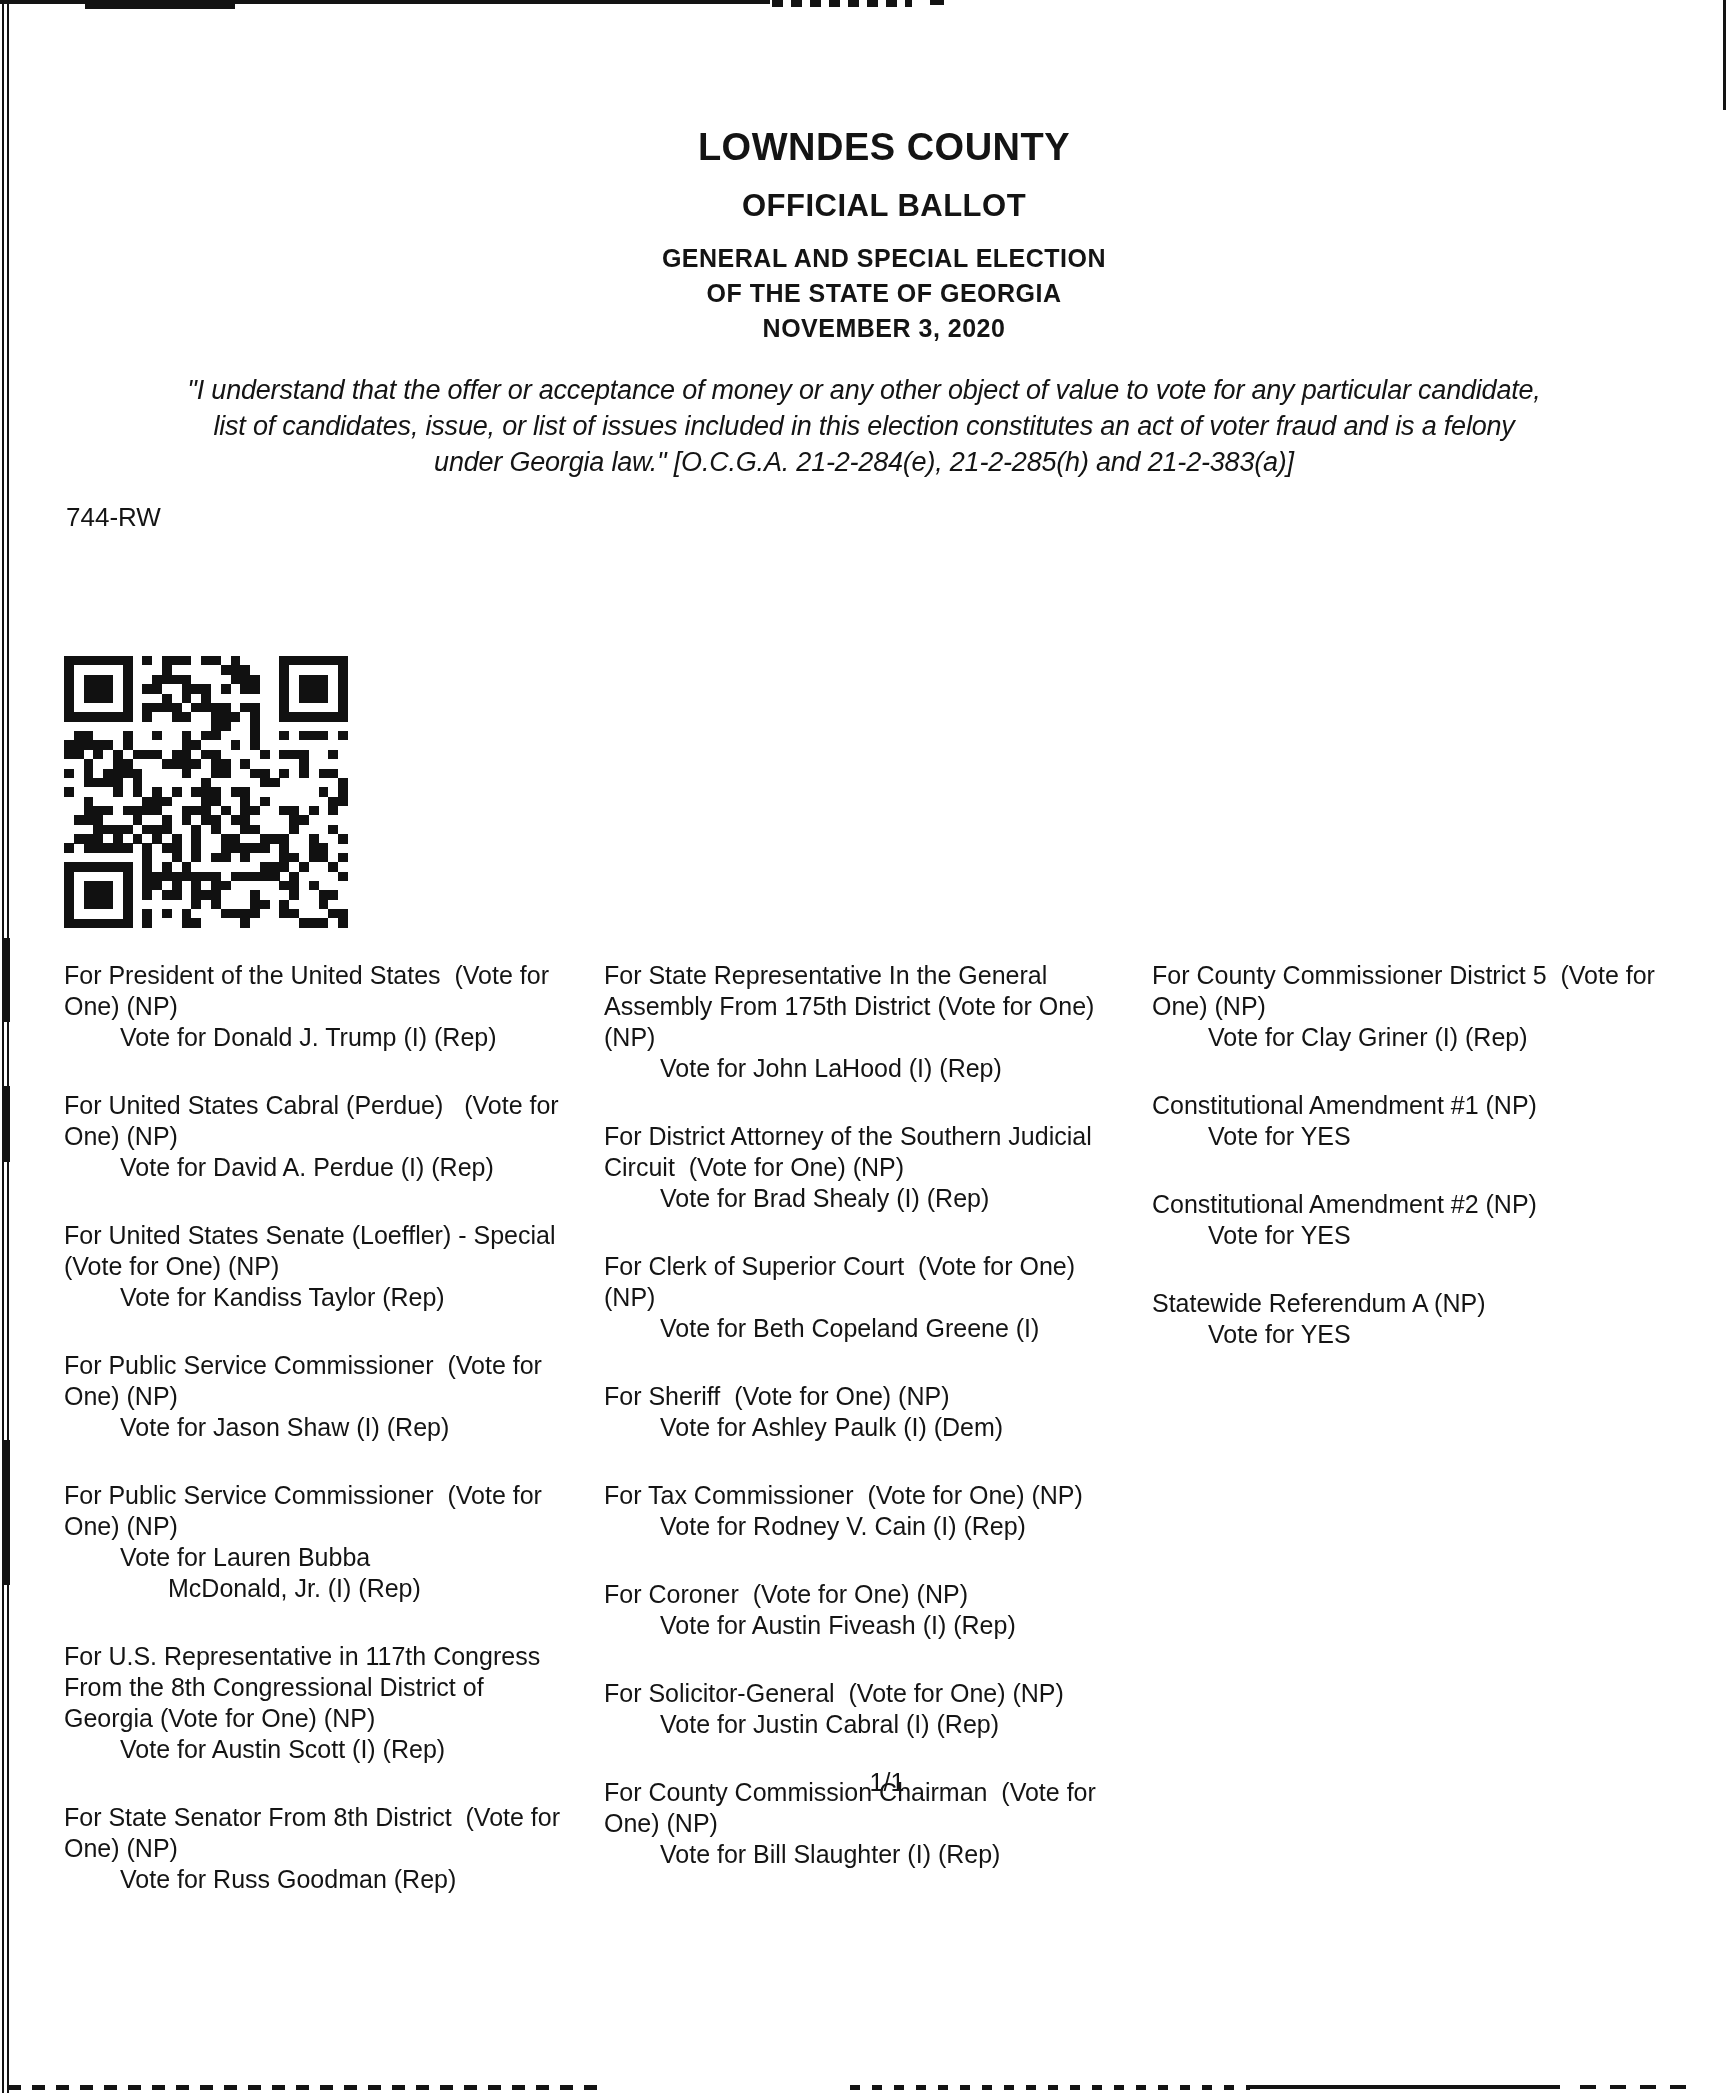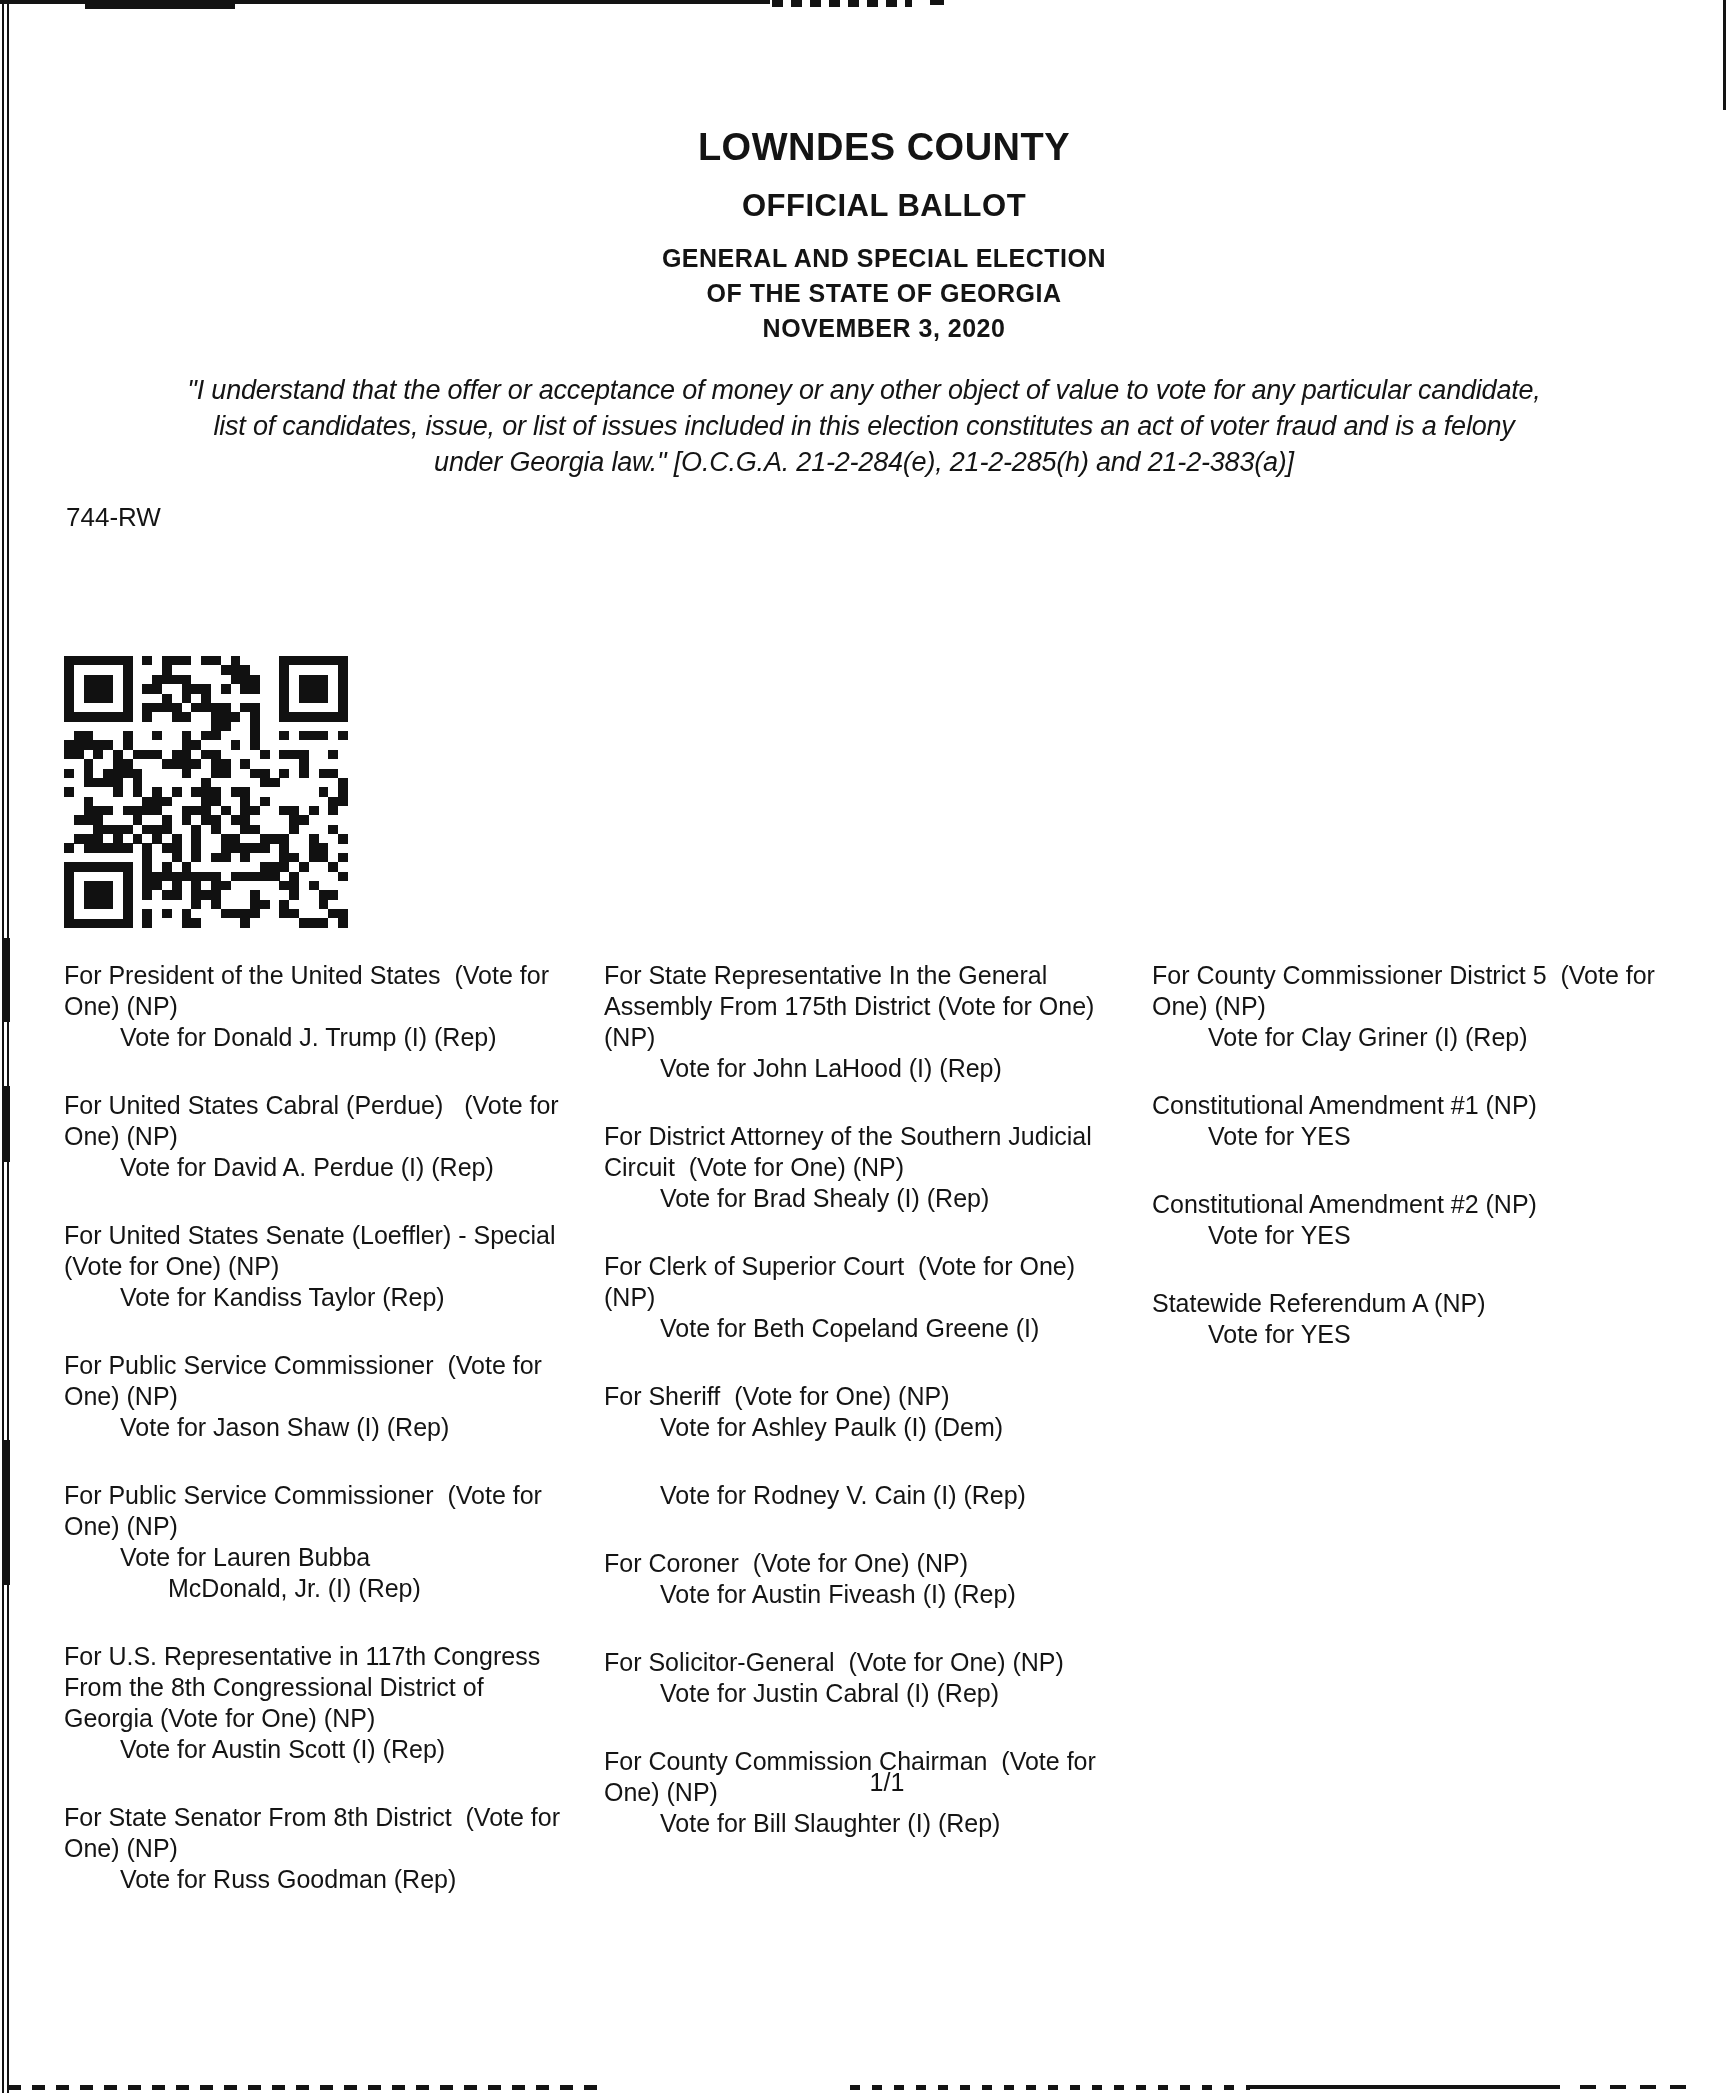--- a/index.html
+++ b/index.html
@@ -445,20 +445,21 @@
       </div>
       <div class="contest">
         <div class="contest-title">For Clerk of Superior Court  (Vote for One) (NP)</div>
         <div class="vote-first">Vote for Beth Copeland Greene (I)</div>
       </div>
       <div class="contest">
         <div class="contest-title">For Sheriff  (Vote for One) (NP)</div>
         <div class="vote-first">Vote for Ashley Paulk (I) (Dem)</div>
       </div>
       <div class="contest">
+        <div class="contest-title">For Tax Commissioner  (Vote for One) (NP)</div>
         <div class="vote-first">Vote for Rodney V. Cain (I) (Rep)</div>
       </div>
       <div class="contest">
         <div class="contest-title">For Coroner  (Vote for One) (NP)</div>
         <div class="vote-first">Vote for Austin Fiveash (I) (Rep)</div>
       </div>
       <div class="contest">
         <div class="contest-title">For Solicitor-General  (Vote for One) (NP)</div>
         <div class="vote-first">Vote for Justin Cabral (I) (Rep)</div>
       </div>

